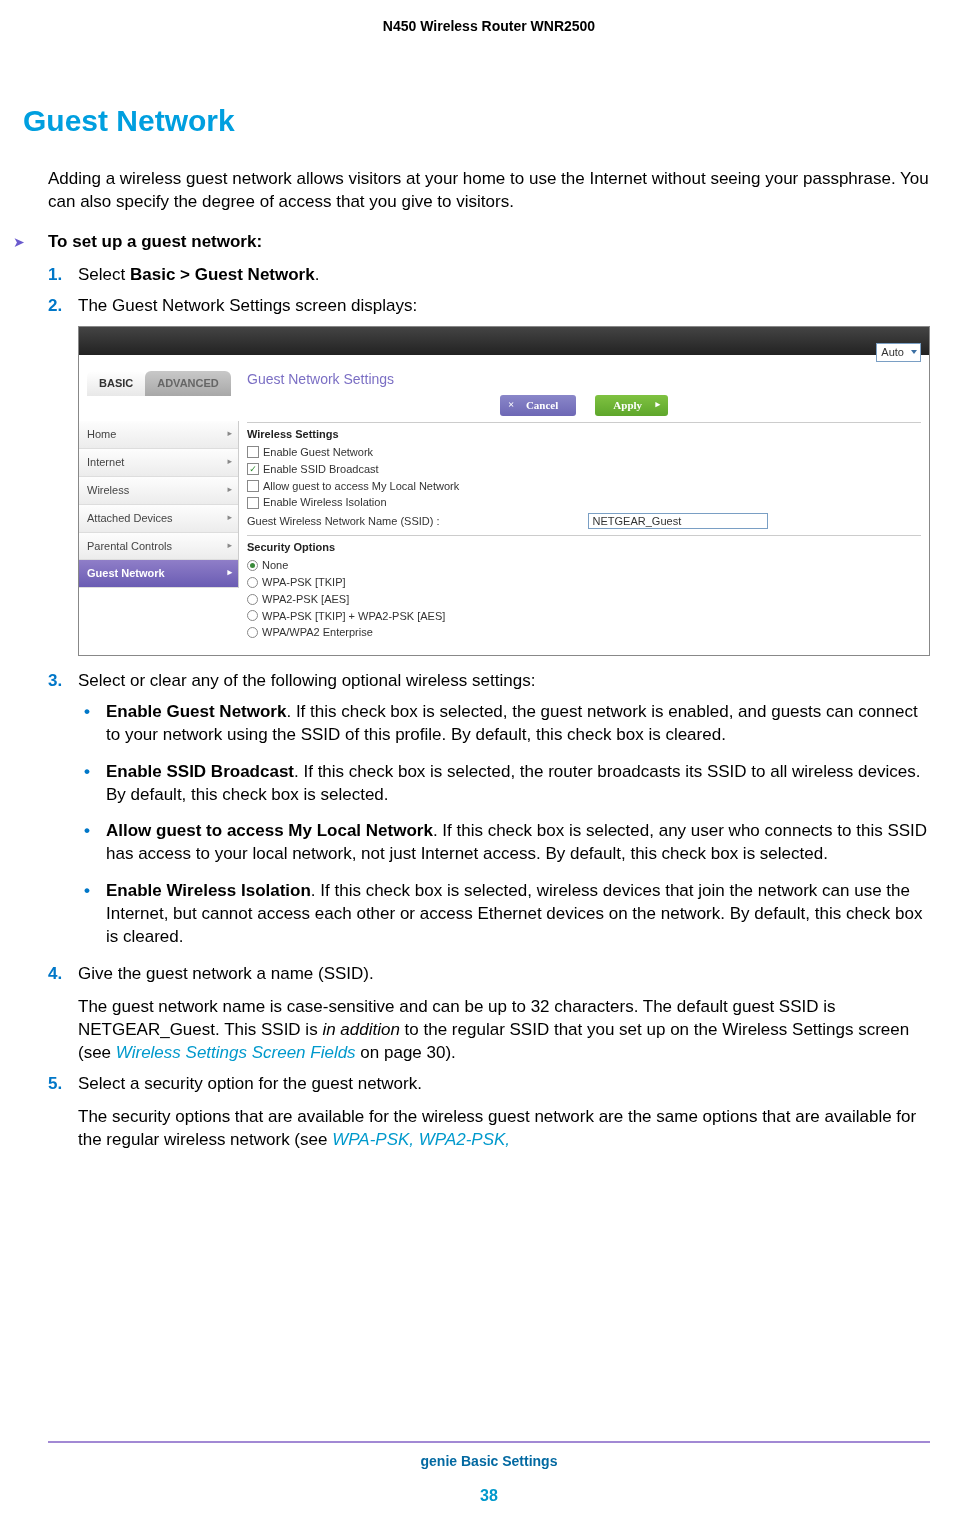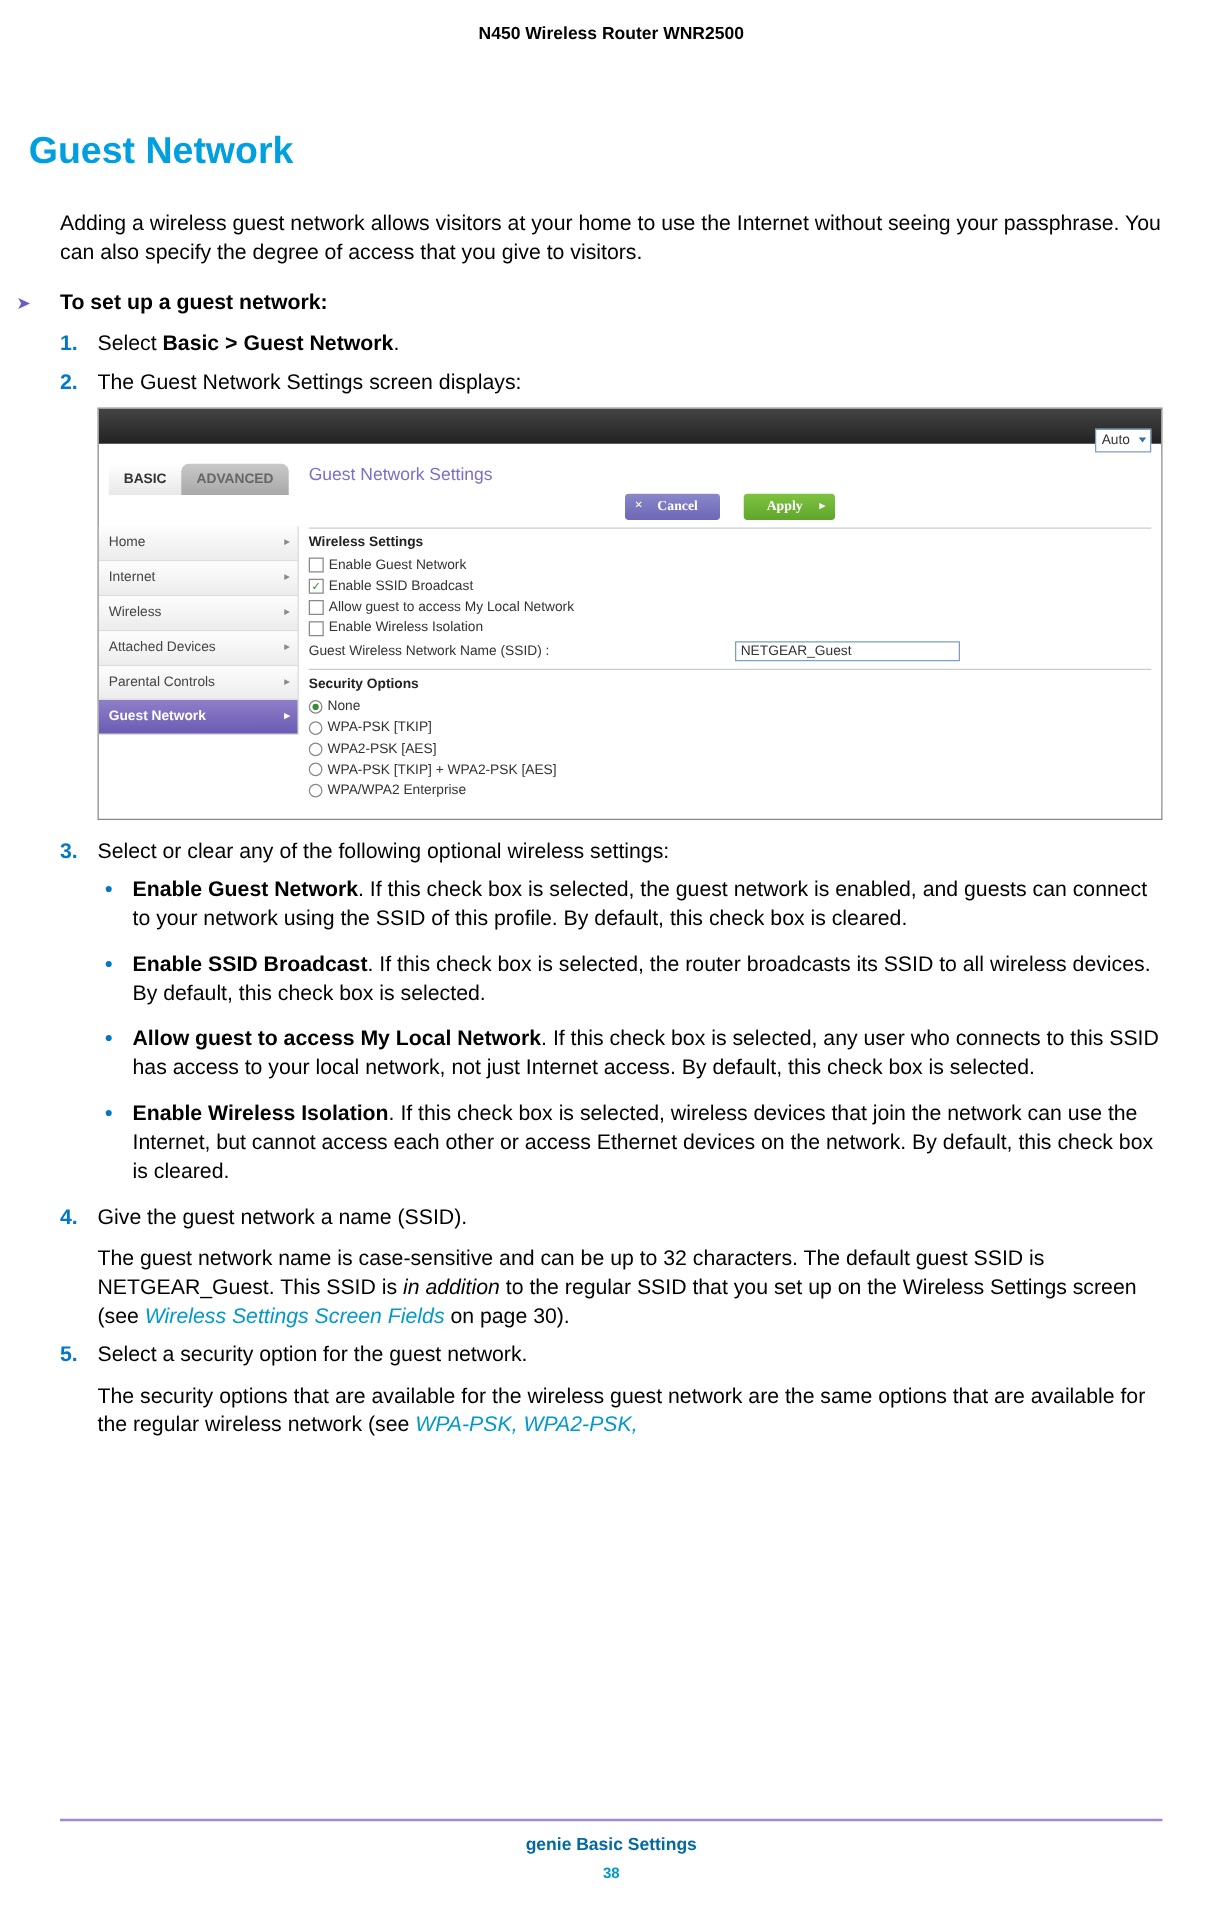--- a/index.html
+++ b/index.html
@@ -218,21 +218,21 @@
     bottom: 30px;
     left: 0;
     right: 0;
     text-align: center;
   }
   .footer-line {
     border-top: 2px solid #a289d4;
     margin: 0 48px 10px 48px;
   }
   .footer-text { font-weight: bold; font-size: 14px; color:#0369a1; }
-  .footer-page { color: #0099cc; font-weight: bold; font-size: 12px; margin-top: 8px; }
+  .footer-page { color: #0099cc; font-weight: bold; font-size: 16px; margin-top: 18px; }
 </style>
 </head>
 <body>
 
 <div class="page">
   <div class="doc-header">N450 Wireless Router WNR2500</div>
 
   <h1 class="section-title">Guest Network</h1>
 
   <p class="intro">Adding a wireless guest network allows visitors at your home to use the Internet without seeing your passphrase. You can also specify the degree of access that you give to visitors.</p>

